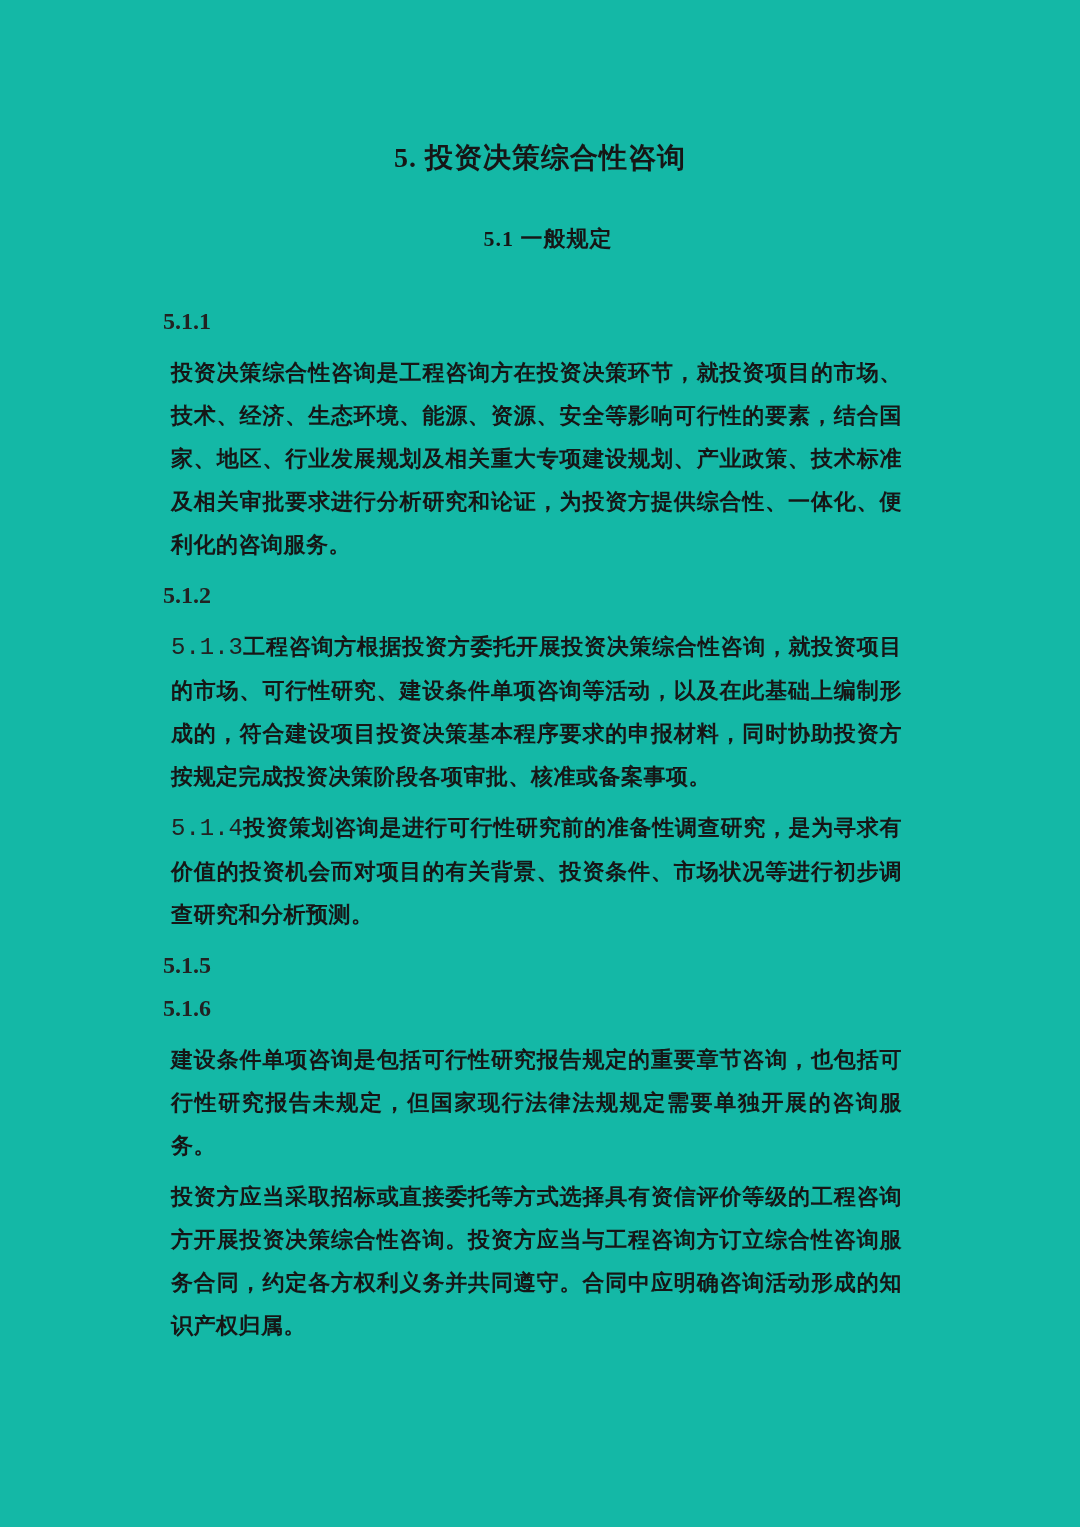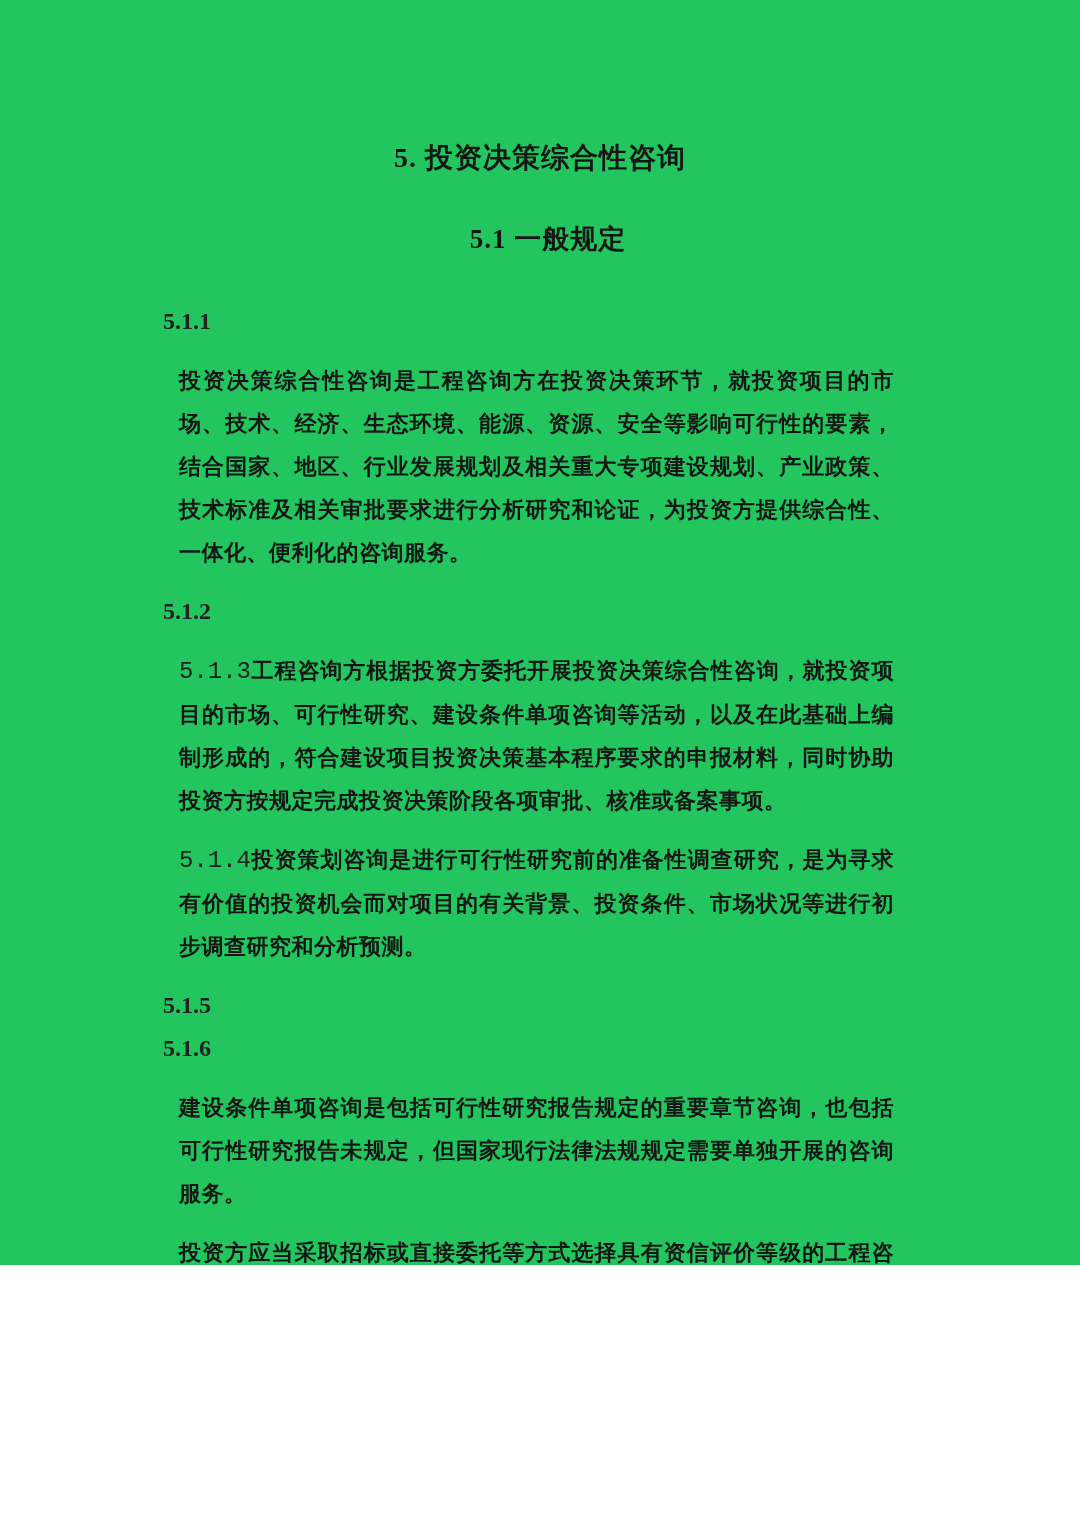--- a/index.html
+++ b/index.html
@@ -3,42 +3,42 @@
 <meta charset="utf-8">
 <style>
   html, body {
     margin: 0;
     padding: 0;
     background: #ffffff;
   }
   .page {
     position: relative;
     width: 1080px;
-    height: 1265px;
+    height: 1527px;
     margin: 0 auto;
-    background: #22c55e;
+    background: #14b8a6;
     color: #1b1b1b;
     overflow: hidden;
   }
   .doc-title {
     margin: 140px 0 0 0;
     text-align: center;
     font-family: "Liberation Serif", "DejaVu Serif", serif;
     font-weight: bold;
     font-size: 28px;
     line-height: 36px;
     color: #161616;
     letter-spacing: 1px;
   }
   .doc-subtitle {
     margin: 46px 0 0 16px;
     text-align: center;
     font-family: "Liberation Serif", "DejaVu Serif", serif;
     font-weight: bold;
-    font-size: 27px;
+    font-size: 22px;
     line-height: 34px;
     color: #161616;
     letter-spacing: 1px;
   }
   .content {
     position: absolute;
     left: 163px;
     top: 300px;
     width: 747px;
     font-family: "Liberation Sans", "DejaVu Sans", sans-serif;
@@ -48,21 +48,21 @@
   }
   .clause-label {
     margin: 0;
     font-family: "Liberation Serif", "DejaVu Serif", serif;
     font-weight: bold;
     font-size: 24px;
     line-height: 43px;
     color: #222222;
   }
   .clause {
-    margin: 16px;
+    margin: 8px;
     text-align: justify;
     text-justify: inter-ideograph;
     font-weight: bold;
     letter-spacing: 0.5px;
   }
   .clause .num {
     font-family: Liberation Mono, monospace;
     font-weight: normal;
     font-size: 24px;
     color: #222222;

